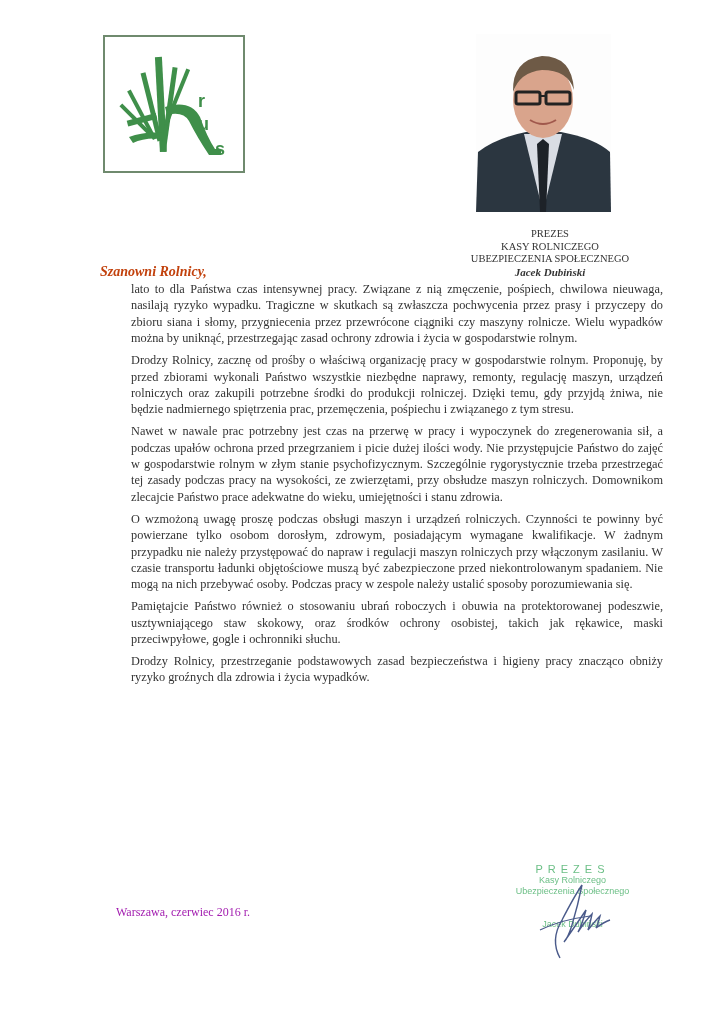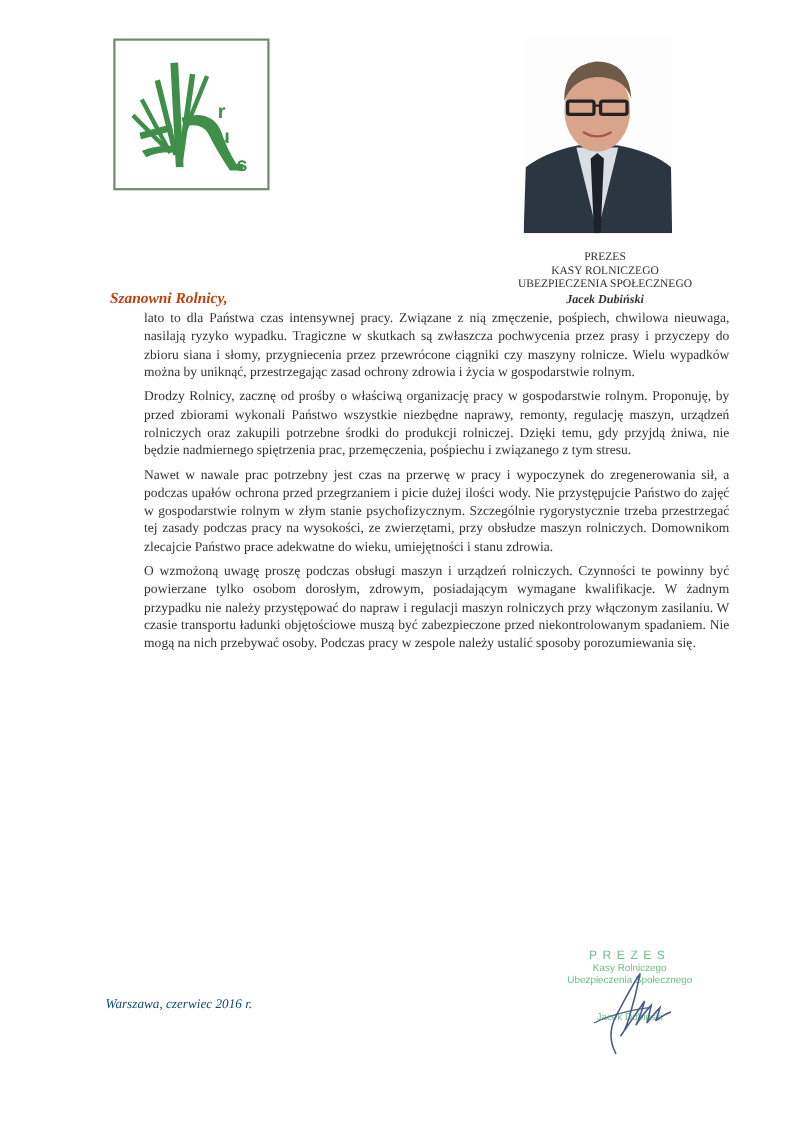--- a/index.html
+++ b/index.html
@@ -4,21 +4,21 @@
 <style>
   html,body{margin:0;padding:0;background:#fff;}
   body{width:724px;height:1024px;position:relative;overflow:hidden;font-family:"Liberation Serif","DejaVu Serif",serif;color:#2a2a2a;}
   .logo{position:absolute;left:103px;top:35px;width:142px;height:138px;border:2px solid #6f8a6e;box-sizing:border-box;background:#fff;}
   .photo{position:absolute;left:476px;top:34px;width:135px;height:178px;background:#fff;}
   .title-block{position:absolute;left:440px;top:228px;width:220px;text-align:center;font-size:10.5px;line-height:12.5px;color:#333;}
   .title-block .name{font-style:italic;font-weight:bold;font-size:11px;}
   .greeting{position:absolute;left:100px;top:264px;font-size:14px;font-weight:bold;font-style:italic;color:#c2410c;text-align:center;}
   .body{position:absolute;left:91px;top:281px;width:532px;font-size:12.3px;line-height:16.4px;text-align:justify;color:#333;margin-left:40px;}
   .body p{margin:0 0 5.5px 0;}
-  .place{position:absolute;left:96px;top:905px;font-size:12px;font-style:italic;color:#0c4a6e;}
+  .place{position:absolute;left:116px;top:905px;font-size:12px;color:#a21caf;}
   .stamp{position:absolute;left:505px;top:864px;width:135px;text-align:center;font-family:"Liberation Sans",sans-serif;color:#6cbf86;font-size:9px;line-height:11px;}
   .stamp .t{letter-spacing:5px;font-size:11px;}
   .sig{position:absolute;left:520px;top:880px;width:110px;height:80px;}
 </style>
 </head>
 <body>
 
 <div class="logo">
   <svg width="138" height="134" viewBox="0 0 138 134">
     <g fill="#3f8f4a">
@@ -62,20 +62,22 @@
   <div class="name">Jacek Dubiński</div>
 </div>
 
 <div class="greeting">Szanowni Rolnicy,</div>
 
 <div class="body">
   <p>lato to dla Państwa czas intensywnej pracy. Związane z nią zmęczenie, pośpiech, chwilowa nieuwaga, nasilają ryzyko wypadku. Tragiczne w skutkach są zwłaszcza pochwycenia przez prasy i przyczepy do zbioru siana i słomy, przygniecenia przez przewrócone ciągniki czy maszyny rolnicze. Wielu wypadków można by uniknąć, przestrzegając zasad ochrony zdrowia i życia w gospodarstwie rolnym.</p>
   <p>Drodzy Rolnicy, zacznę od prośby o właściwą organizację pracy w gospodarstwie rolnym. Proponuję, by przed zbiorami wykonali Państwo wszystkie niezbędne naprawy, remonty, regulację maszyn, urządzeń rolniczych oraz zakupili potrzebne środki do produkcji rolniczej. Dzięki temu, gdy przyjdą żniwa, nie będzie nadmiernego spiętrzenia prac, przemęczenia, pośpiechu i związanego z tym stresu.</p>
   <p>Nawet w nawale prac potrzebny jest czas na przerwę w pracy i wypoczynek do zregenerowania sił, a podczas upałów ochrona przed przegrzaniem i picie dużej ilości wody. Nie przystępujcie Państwo do zajęć w gospodarstwie rolnym w złym stanie psychofizycznym. Szczególnie rygorystycznie trzeba przestrzegać tej zasady podczas pracy na wysokości, ze zwierzętami, przy obsłudze maszyn rolniczych. Domownikom zlecajcie Państwo prace adekwatne do wieku, umiejętności i stanu zdrowia.</p>
   <p>O wzmożoną uwagę proszę podczas obsługi maszyn i urządzeń rolniczych. Czynności te powinny być powierzane tylko osobom dorosłym, zdrowym, posiadającym wymagane kwalifikacje. W żadnym przypadku nie należy przystępować do napraw i regulacji maszyn rolniczych przy włączonym zasilaniu. W czasie transportu ładunki objętościowe muszą być zabezpieczone przed niekontrolowanym spadaniem. Nie mogą na nich przebywać osoby. Podczas pracy w zespole należy ustalić sposoby porozumiewania się.</p>
+  <p>Pamiętajcie Państwo również o stosowaniu ubrań roboczych i obuwia na protektorowanej podeszwie, usztywniającego staw skokowy, oraz środków ochrony osobistej, takich jak rękawice, maski przeciwpyłowe, gogle i ochronniki słuchu.</p>
+  <p>Drodzy Rolnicy, przestrzeganie podstawowych zasad bezpieczeństwa i higieny pracy znacząco obniży ryzyko groźnych dla zdrowia i życia wypadków.</p>
 </div>
 
 <div class="place">Warszawa, czerwiec 2016 r.</div>
 
 <div class="stamp">
   <div class="t">PREZES</div>
   <div>Kasy Rolniczego</div>
   <div>Ubezpieczenia Społecznego</div>
   <div style="margin-top:22px">Jacek Dubiński</div>
 </div>

